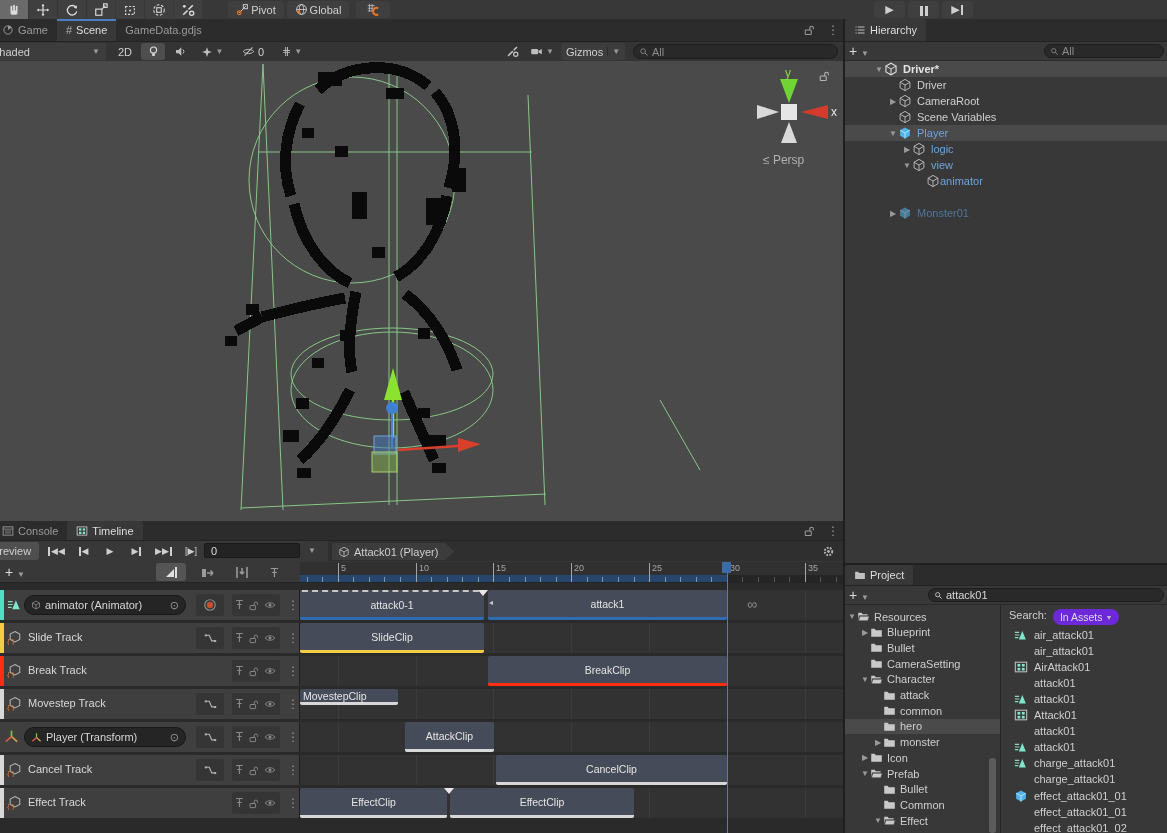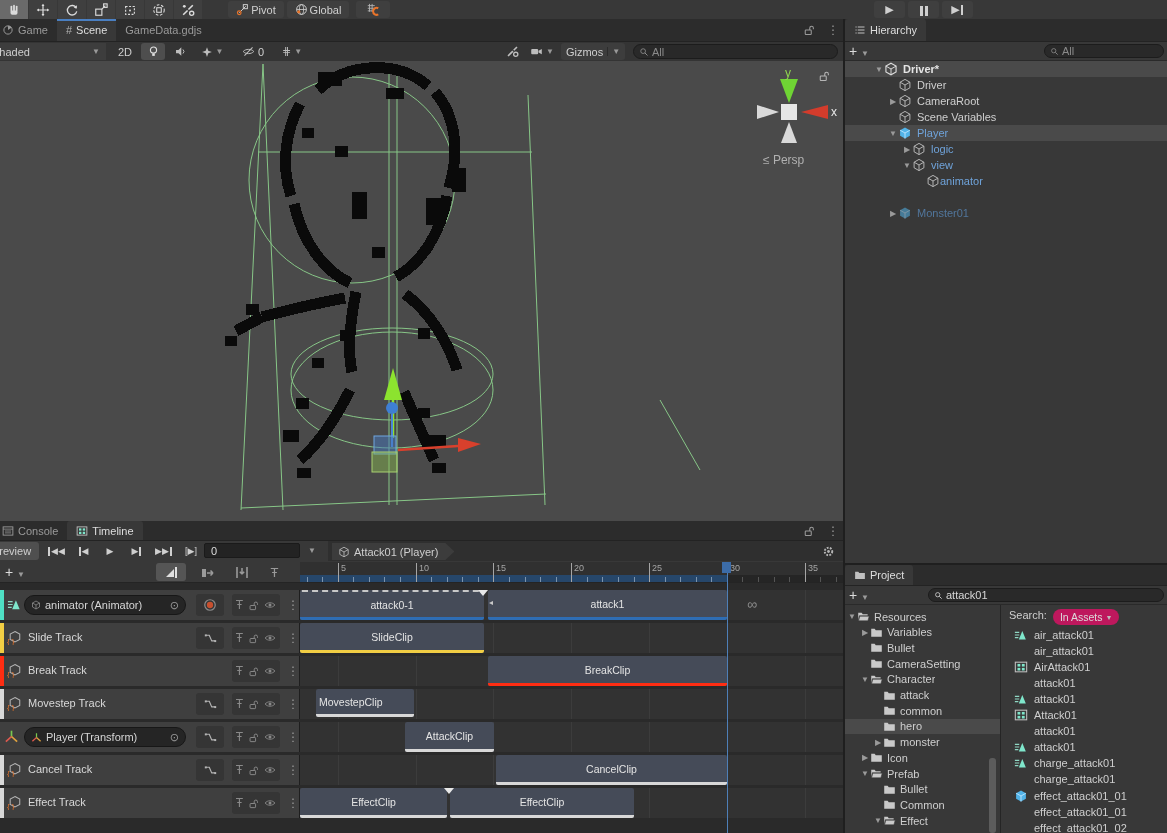--- a/index.html
+++ b/index.html
@@ -21,21 +21,21 @@
   .clip .lbl.left{justify-content:flex-start;padding-left:3px}
   .underbar{position:absolute;left:0;right:0;bottom:0;height:3px}
   .trackhead{position:absolute;left:0;width:300px;height:30px;background:#3f3f3f;box-sizing:border-box;border-right:1px solid #1e1e1e}
   .lane{position:absolute;left:300px;width:543px;height:30px;background:#323232;overflow:hidden}
   .gridline{position:absolute;top:0;bottom:0;width:1px;background:#3c3c3c}
   .slot{position:absolute;top:4px;height:22px;background:#353535;border-radius:3px;display:flex;align-items:center;justify-content:center;gap:5px}
   .objfield{position:absolute;left:24px;top:5px;width:162px;height:20px;background:#252525;border:1px solid #171717;border-radius:10px;display:flex;align-items:center;gap:4px;padding:0 6px;box-sizing:border-box;color:#d6d6d6}
   .dots{color:#9a9a9a;font-size:12px}
   .ticklbl{position:absolute;top:1px;font-size:9px;color:#a5a5a5;border-left:1px solid #a5a5a5;padding-left:2px;height:19px;box-sizing:border-box}
   .clipL{overflow:hidden;white-space:nowrap}
-  .pill{background:#be185d;border-radius:8px;display:flex;align-items:center;gap:3px;padding:0 7px;height:16px;color:#dcdcdc;font-size:10.5px}
+  .pill{background:#6d28d9;border-radius:8px;display:flex;align-items:center;gap:3px;padding:0 7px;height:16px;color:#dcdcdc;font-size:10.5px}
   .bar2{display:inline-block;width:2px;height:9px;background:#cfcfcf;margin:0 1px;vertical-align:middle}
   .tri-down{width:0;height:0;border-left:5px solid transparent;border-right:5px solid transparent;border-top:6px solid #e8e8e8;position:absolute}
 </style>
 </head>
 <body>
 
 <svg width="0" height="0" style="position:absolute">
   <defs>
     <symbol id="s-cube" viewBox="0 0 16 16">
         <path d="M8 1.6 13.6 4.8 V11.2 L8 14.4 2.4 11.2 V4.8 Z M2.4 4.8 L8 8 13.6 4.8 M8 8 V14.4" fill="none" stroke="currentColor" stroke-width="1.1"></path>
@@ -644,21 +644,21 @@
           <span class="dots" style="position: absolute; left: 287px; top: 8px;">⋮</span>
         </div>
         <div class="lane" style="top: 106px;">
           <div class="gridline" style="left: 38px;"></div>
           <div class="gridline" style="left: 116px;"></div>
           <div class="gridline" style="left: 193px;"></div>
           <div class="gridline" style="left: 271px;"></div>
           <div class="gridline" style="left: 349px;"></div>
           <div class="gridline" style="left: 427px;"></div>
           <div class="gridline" style="left: 505px;"></div>
-          <div class="clip" style="left: 16px; top: 0px; width: 98px; height: 28px;">
+          <div class="clip" style="left: 0px; top: 0px; width: 98px; height: 16px;">
             <div class="lbl left">MovestepClip</div>
             <div class="underbar" style="background: rgb(216, 216, 216);"></div>
           </div>
         </div>
         <div class="trackhead" style="top: 106px;">
           <div style="position: absolute; left: 0px; top: 0px; width: 4px; height: 30px; background: rgb(216, 216, 216);"></div>
           <svg width="15" height="15" class="ic" style="position: absolute; left: 7px; top: 7px;">
             <use href="#s-playtrack"></use>
           </svg>
           <span style="position: absolute; left: 28px; top: 8px; color: rgb(216, 216, 216);">Movestep Track</span>
@@ -914,21 +914,21 @@
           <use href="#s-folderopen"></use>
         </svg>
         <span style="margin-left: 4px; overflow: hidden; text-overflow: clip; white-space: nowrap;">Resources</span>
       </div>
       <div class="row" style="left: 0px; top: 19.7px; width: 155px; height: 15px;">
         <span style="width: 15px; flex: 0 0 auto;"></span>
         <span class="expander">▶</span>
         <svg width="13" height="13" class="ic" style="color: rgb(201, 201, 201); flex: 0 0 auto;">
           <use href="#s-folder"></use>
         </svg>
-        <span style="margin-left: 4px; overflow: hidden; text-overflow: clip; white-space: nowrap;">Variables</span>
+        <span style="margin-left: 4px; overflow: hidden; text-overflow: clip; white-space: nowrap;">Blueprint</span>
       </div>
       <div class="row" style="left: 0px; top: 35.4px; width: 155px; height: 15px;">
         <span style="width: 15px; flex: 0 0 auto;"></span>
         <span class="expander"></span>
         <svg width="13" height="13" class="ic" style="color: rgb(201, 201, 201); flex: 0 0 auto;">
           <use href="#s-folder"></use>
         </svg>
         <span style="margin-left: 4px; overflow: hidden; text-overflow: clip; white-space: nowrap;">Bullet</span>
       </div>
       <div class="row" style="left: 0px; top: 51.1px; width: 155px; height: 15px;">

